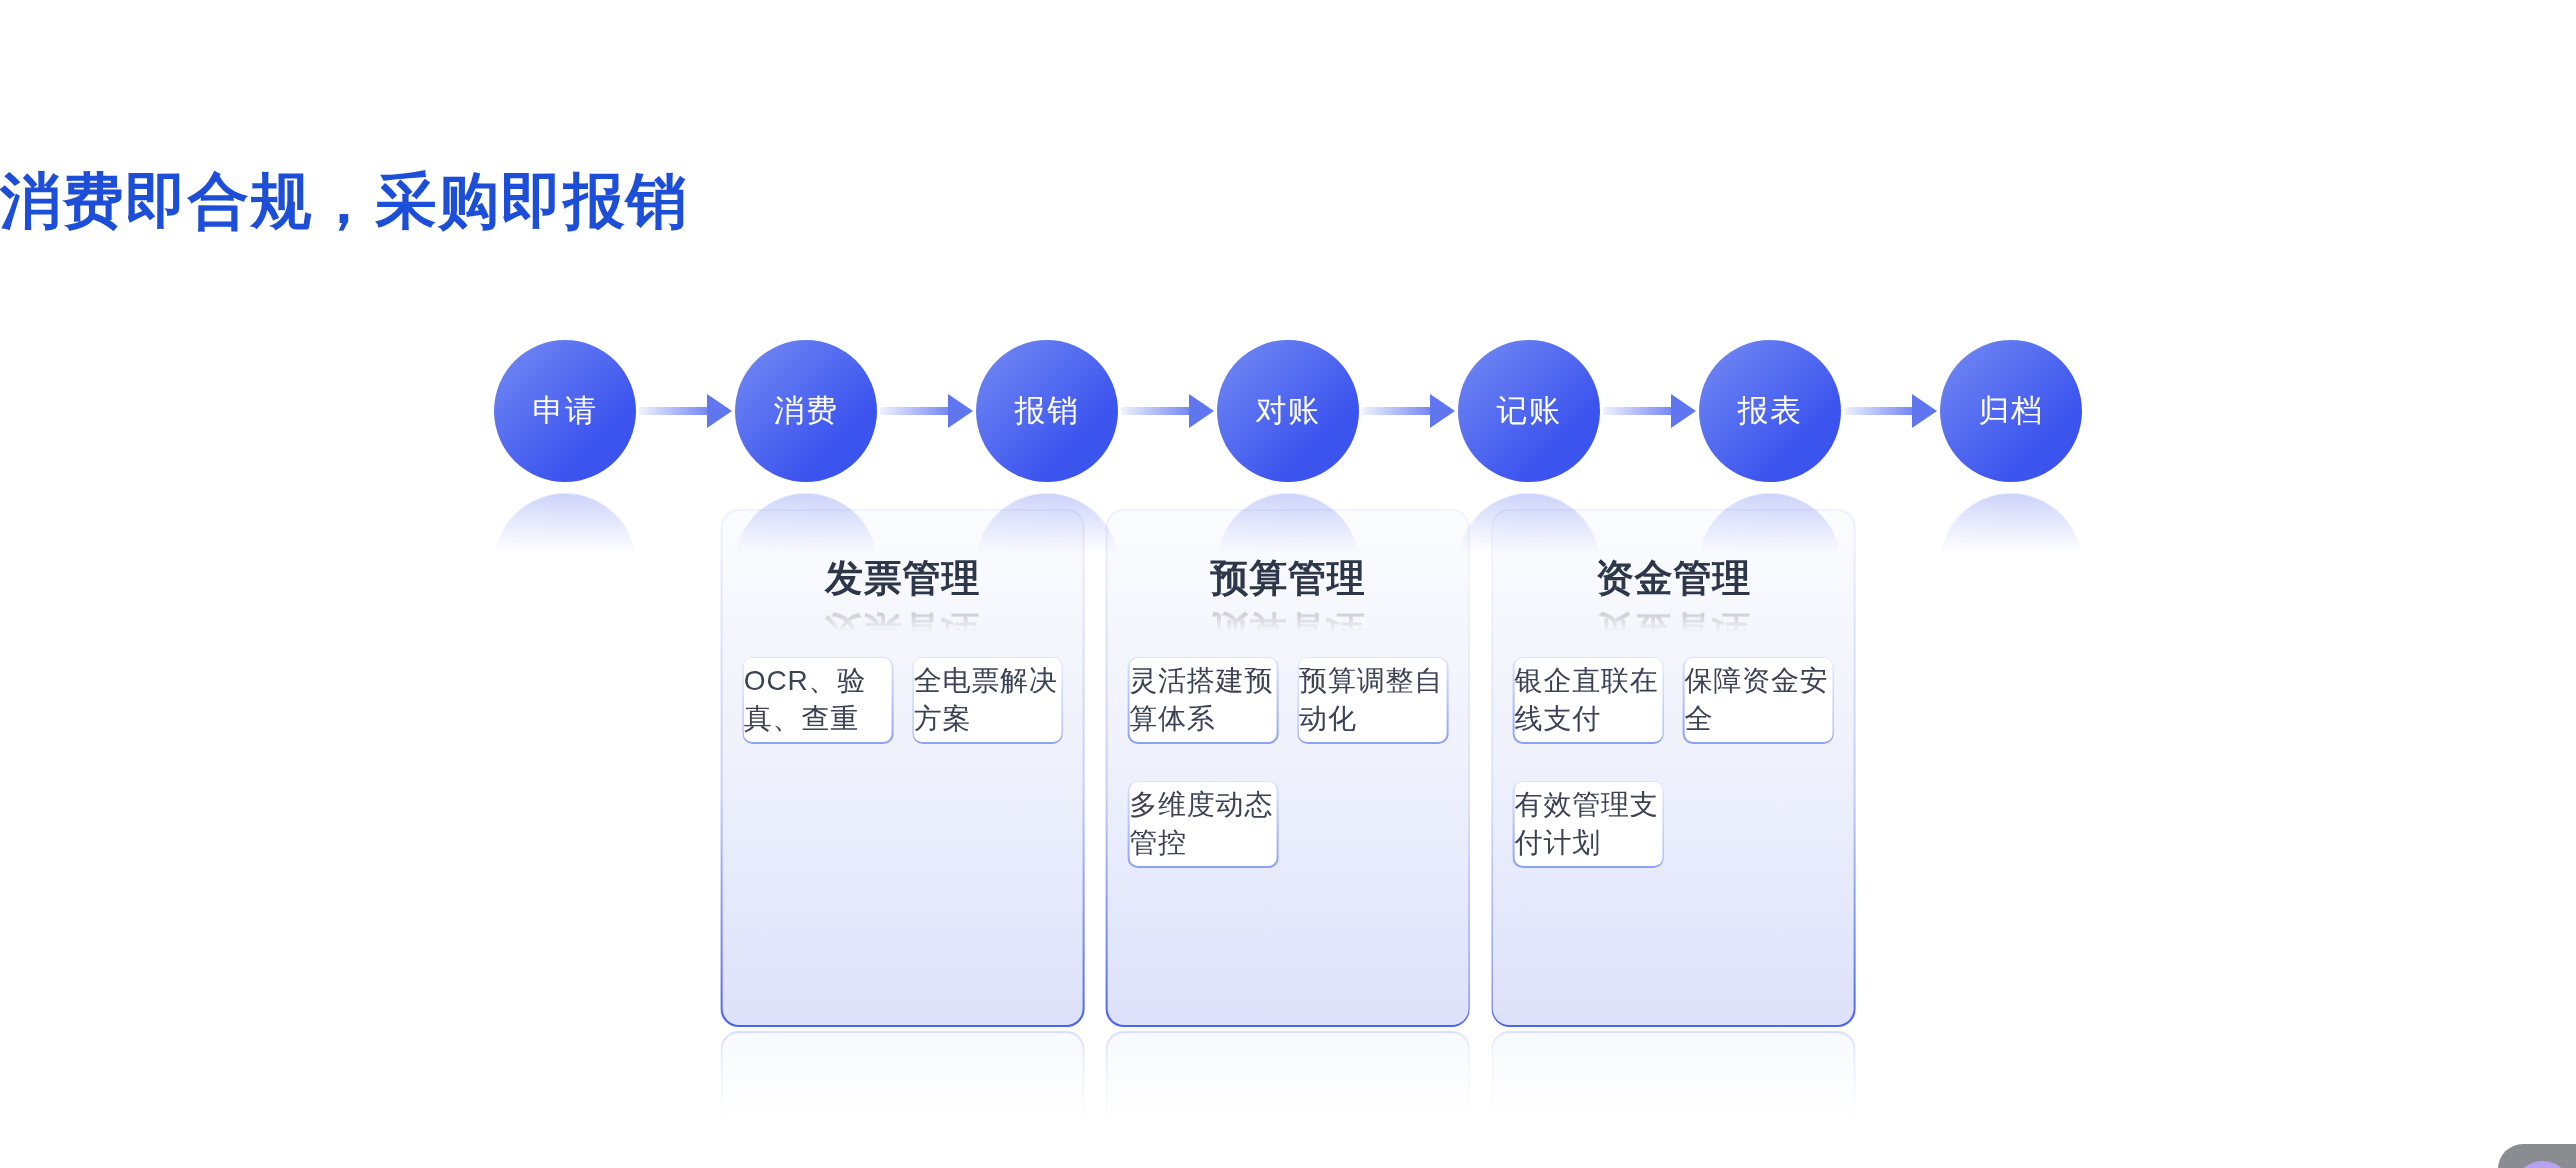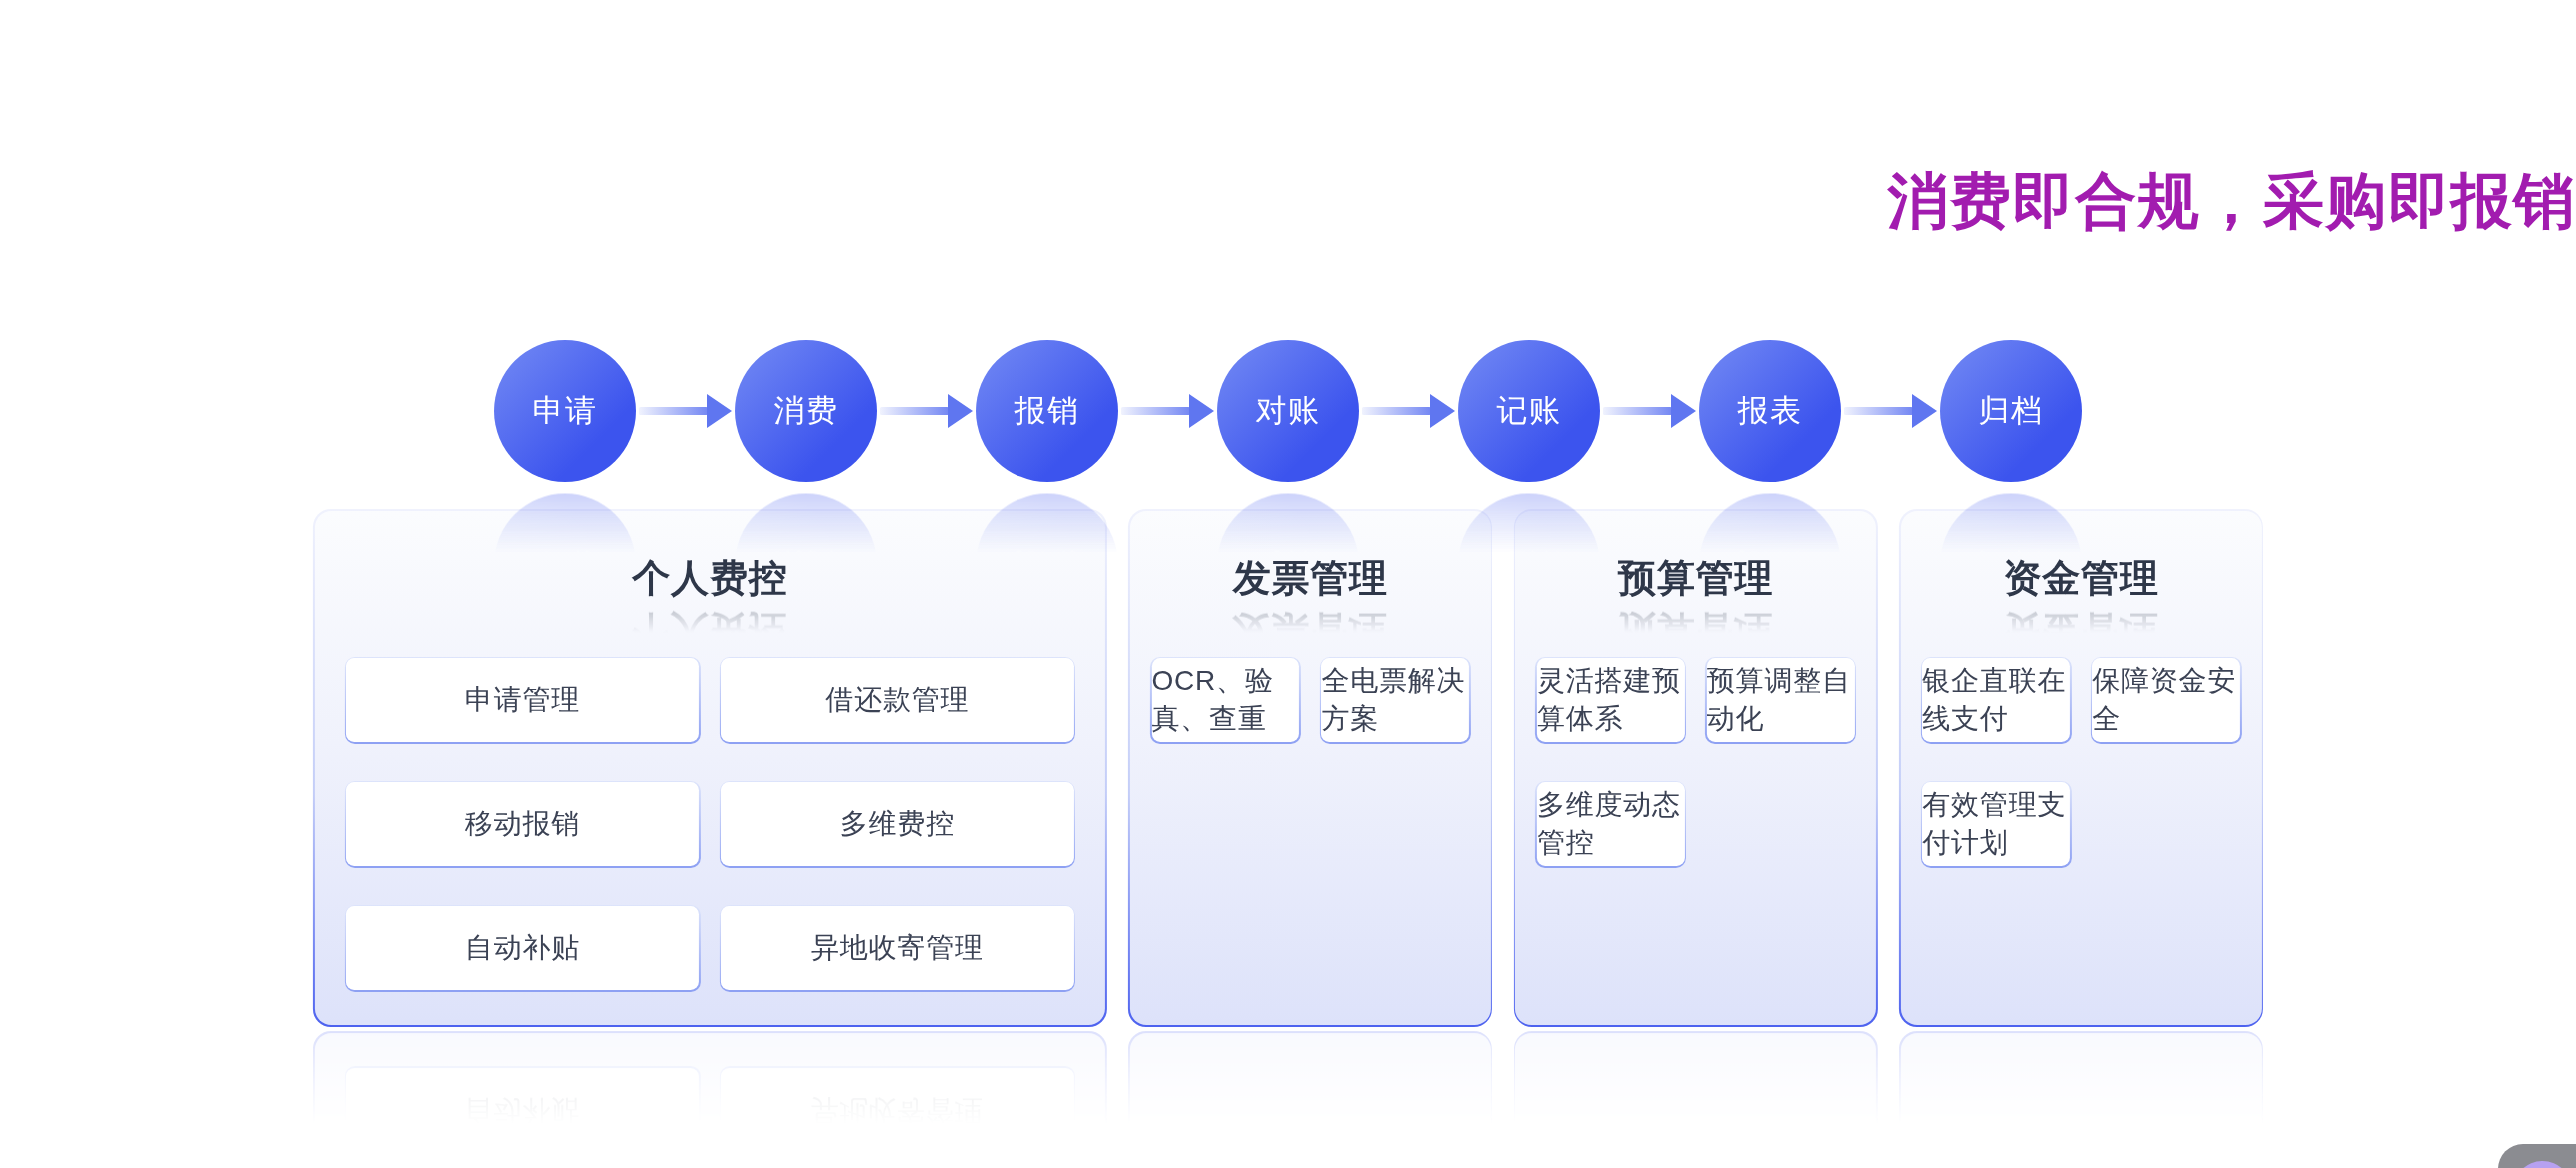--- a/index.html
+++ b/index.html
@@ -14,25 +14,25 @@
     background: #ffffff;
     font-family: "Liberation Sans", "DejaVu Sans", sans-serif;
   }
 
   
   .page-title {
     position: absolute;
     top: 142px;
     left: 0;
     width: 100%;
-    text-align: right;
+    text-align: left;
     font-size: 61px;
     font-weight: 800;
     letter-spacing: 1.6px;
-    color: #a21caf;
+    color: #1d4ed8;
     margin-top: 19px;
   }
 
   
   .flow {
     position: absolute;
     top: 340px;
     left: 50%;
     transform: translateX(-50%);
     display: flex;
@@ -204,45 +204,20 @@
   <div class="flow-circle">报表</div>
   <div class="flow-arrow">
       <div class="arrow-shaft"></div>
       <div class="arrow-head"></div>
     </div>
   <div class="flow-circle">归档</div>
 </div>
 
 <div class="cards">
 
-  <div class="card card-wide">
-    <div class="card-inner">
-      <div class="card-title">个人费控</div>
-      <div class="card-items cols-2">
-        <div class="feature-box">
-            <div class="feature-box-inner">申请管理</div>
-          </div>
-        <div class="feature-box">
-            <div class="feature-box-inner">借还款管理</div>
-          </div>
-        <div class="feature-box">
-            <div class="feature-box-inner">移动报销</div>
-          </div>
-        <div class="feature-box">
-            <div class="feature-box-inner">多维费控</div>
-          </div>
-        <div class="feature-box">
-            <div class="feature-box-inner">自动补贴</div>
-          </div>
-        <div class="feature-box">
-            <div class="feature-box-inner">异地收寄管理</div>
-          </div>
-      </div>
-    </div>
-  </div>
 
   <div class="card card-slim">
     <div class="card-inner">
       <div class="card-title">发票管理</div>
       <div class="card-items cols-1">
         <div class="feature-box">
             <div class="feature-box-inner">OCR、验真、查重</div>
           </div>
         <div class="feature-box">
             <div class="feature-box-inner">全电票解决方案</div>

